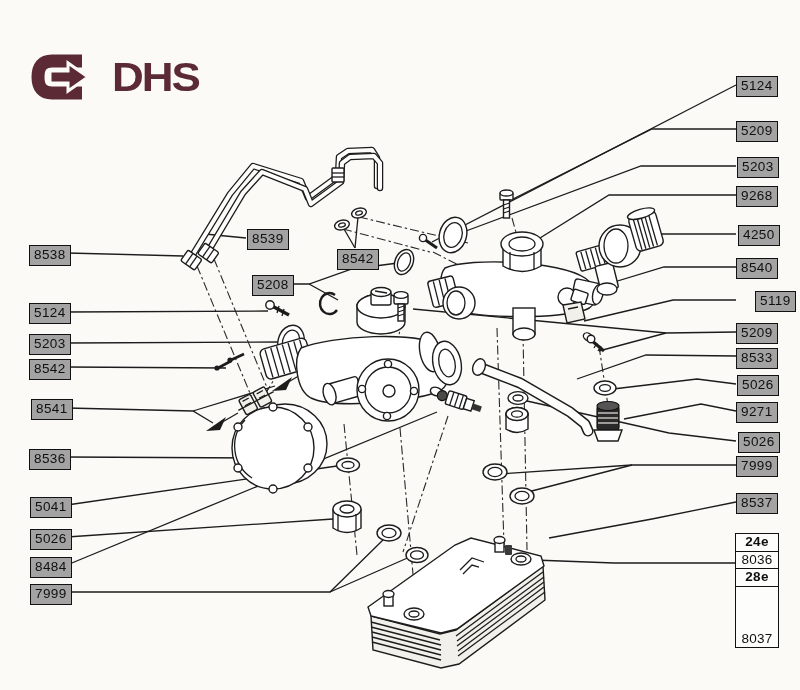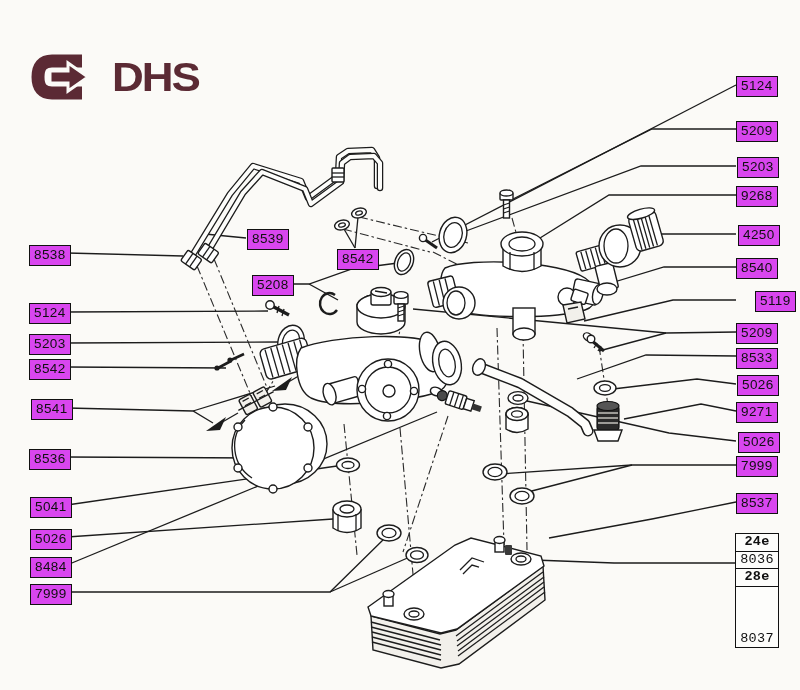--- a/index.html
+++ b/index.html
@@ -7,25 +7,25 @@
   .stage{position:relative;width:800px;height:690px;background:#fbfaf7;overflow:hidden;}
   svg.diagram{position:absolute;left:0;top:0;z-index:1;}
   .ln{fill:none;stroke:#1c1c1c;stroke-width:1.3px;}
   .wf{fill:#fff;stroke:#1c1c1c;stroke-width:1.4px;}
   .gf{fill:#f2f0eb;stroke:#1c1c1c;stroke-width:1.4px;}
   .dash{fill:none;stroke:#2a2a2a;stroke-width:1.1px;stroke-dasharray:9 3 2.5 3;}
   .pipeB{fill:none;stroke:#1c1c1c;stroke-width:6.5px;stroke-linejoin:round;stroke-linecap:round;}
   .pipeW{fill:none;stroke:#fdfdfb;stroke-width:4px;stroke-linejoin:round;stroke-linecap:round;}
   .pipeB2{fill:none;stroke:#1c1c1c;stroke-width:11px;stroke-linejoin:round;stroke-linecap:round;}
   .pipeW2{fill:none;stroke:#fdfdfb;stroke-width:8px;stroke-linejoin:round;stroke-linecap:round;}
-  .plabel{position:absolute;z-index:2;border:1.6px solid #111;background:#d946ef;
+  .plabel{position:absolute;z-index:2;border:1.6px solid #111;background:#a3a3a3;
           font-size:13.5px;line-height:1;padding:2px 4px 3px;color:#101010;letter-spacing:.4px;
           font-family:"Liberation Sans",sans-serif;white-space:nowrap;}
   .variant-box{position:absolute;z-index:2;border:1.7px solid #111;background:#fdfdfb;
-          font-size:13.5px;line-height:1;color:#101010;text-align:center;width:42px;font-family:Liberation Mono, monospace;}
+          font-size:13.5px;line-height:1;color:#101010;text-align:center;width:42px;}
   .variant-box .row{padding:1px 2px 2px;border-bottom:1.2px solid #111;letter-spacing:.3px;}
   .variant-box .row:last-child{border-bottom:none;margin-top:44px;}
   .variant-box .model{font-weight:bold;}
   .logo{position:absolute;left:30px;top:52px;z-index:2;display:flex;align-items:center;gap:20px;}
   .logo-text{font-size:44px;font-weight:bold;color:#5b2a34;letter-spacing:-2px;
              transform:scaleY(.92);font-family:"Liberation Sans",sans-serif;}
 </style>
 </head>
 <body>
 

